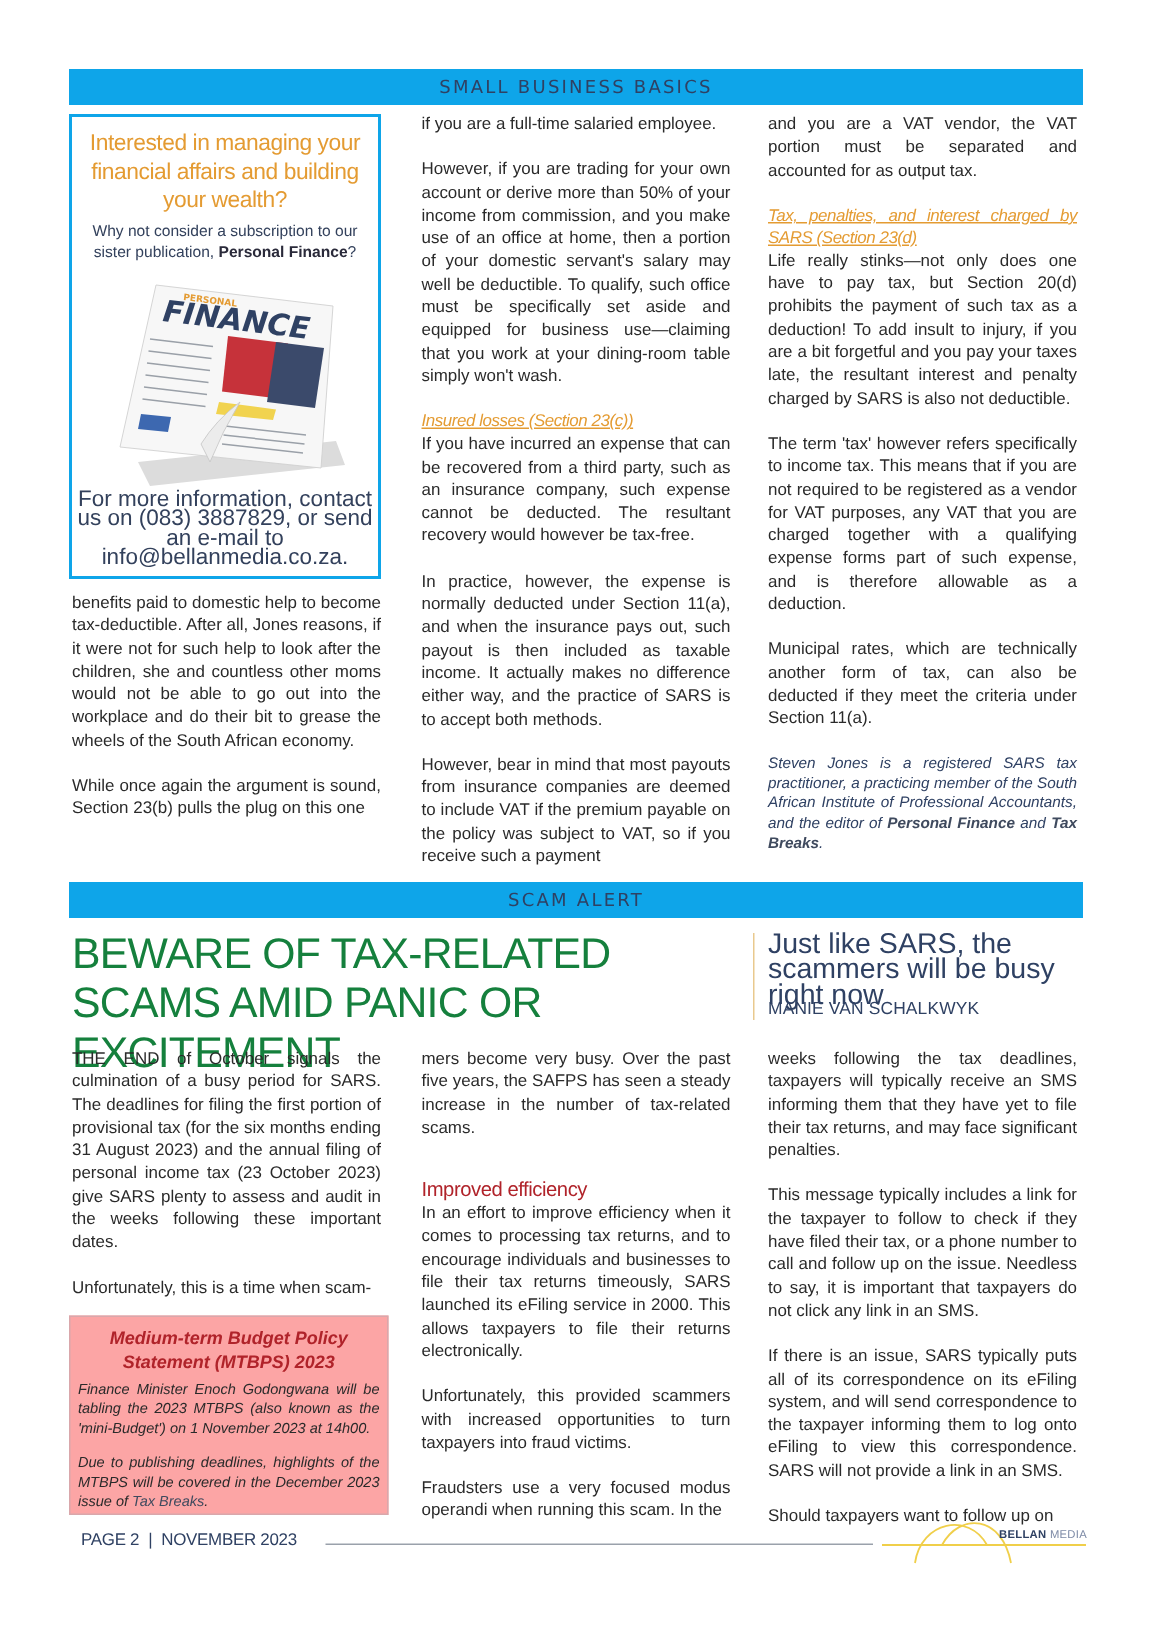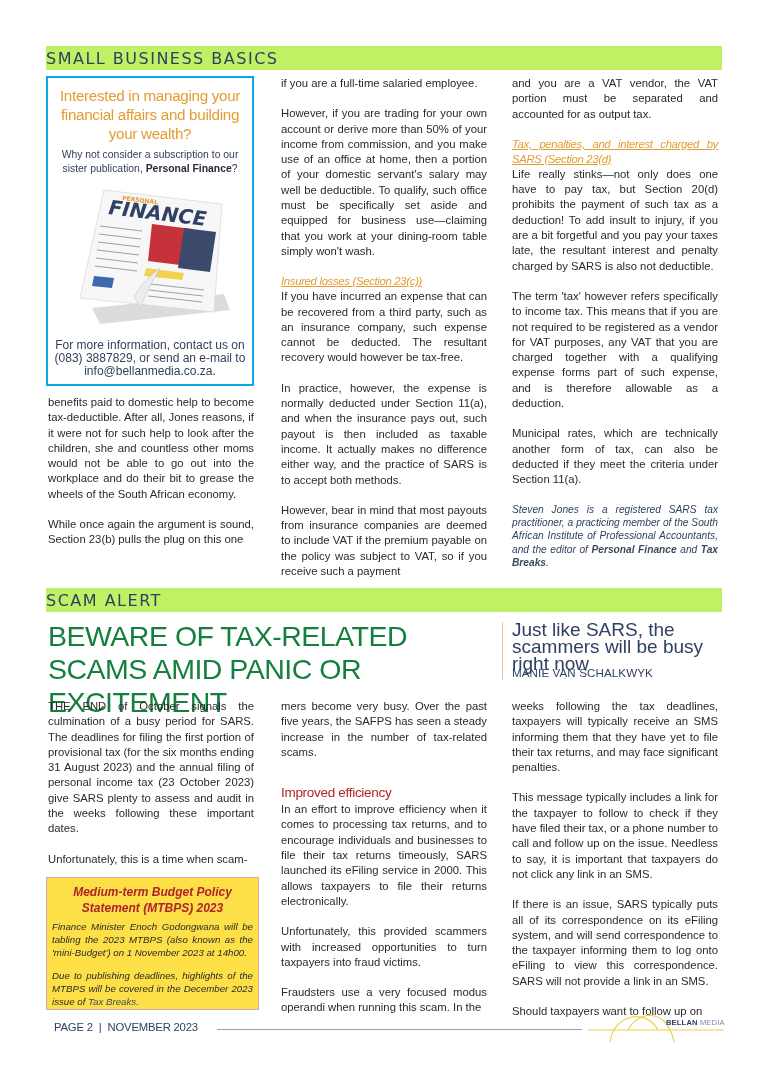--- a/index.html
+++ b/index.html
@@ -1,60 +1,60 @@
 <!DOCTYPE html>
 <html><head>
 <meta charset="utf-8">
 <style>
   * { box-sizing: border-box; margin: 0; padding: 0; }
   html, body { width: 768px; height: 1085px; background: #ffffff; }
   body { position: relative; font-family: "Liberation Sans", sans-serif; color: #222; overflow: hidden; }
 
   .banner {
     position: absolute; left: 46px; width: 676px; height: 24px;
-    background: #bef264; color: #2f4163;
-    font-family: "DejaVu Sans", sans-serif; font-size: 16px; letter-spacing: 1.5px;
-    display: flex; align-items: center; 
+    background: #0ea5e9; color: #2f4163;
+    font-family: "DejaVu Sans", sans-serif; font-size: 12px; letter-spacing: 1.5px;
+    display: flex; align-items: center; justify-content: center;
   }
   #banner-top { top: 46px; }
   #banner-scam { top: 588px; }
 
   .col { position: absolute; width: 206px; font-size: 11.3px; line-height: 15.3px; color: #2a2a2a; }
   .col p { text-align: justify; margin-bottom: 15px; hyphens: auto; }
   .col p:last-child { margin-bottom: 0; }
 
   .subhead-orange { color: #e49b32; font-style: italic; font-size: 11.3px; line-height: 15px; letter-spacing: -0.3px; text-decoration: underline; }
   .subhead-red { color: #b0232a; font-size: 13.5px; line-height: 17px; margin-bottom: 1px; letter-spacing: -0.3px; }
 
   
   .promo {
     position: absolute; left: 46px; top: 76px; width: 208px; height: 310px;
     border: 2px solid #0ea5e9; background: #fff;
     text-align: center; padding: 6px 10px;
   }
   .promo-title { color: #e49b32; font-size: 15.2px; line-height: 19px; letter-spacing: -0.3px; margin-top: 2px; }
   .promo-sub { color: #33415c; font-size: 10.4px; line-height: 14px; margin-top: 5px; }
   .promo-sub b { font-weight: bold; color: #2a2a3a; }
-  .promo-contact { position: absolute; bottom: 6px; left: 0; right: 0; color: #33415c; font-size: 12px; line-height: 13px; }
+  .promo-contact { position: absolute; bottom: 6px; left: 0; right: 0; color: #33415c; font-size: 15px; line-height: 13px; }
 
   .magazine { position: absolute; left: 26px; top: 106px; width: 156px; height: 142px; }
 
   
   .scam-title {
     position: absolute; left: 48px; top: 620px; width: 450px;
     color: #15803d; font-size: 28.5px; line-height: 33px; letter-spacing: -0.5px;
   }
   .scam-divider { position: absolute; left: 502px; top: 622px; width: 1px; height: 58px; background: #e9c98e; }
   .scam-deck { position: absolute; left: 512px; top: 621px; width: 210px; color: #2f4163; font-size: 19px; line-height: 17px; }
   .scam-author { position: absolute; left: 512px; top: 666px; color: #2f4163; font-size: 11.6px; letter-spacing: 0.1px; }
 
   
   .mtbps {
     position: absolute; left: 46px; top: 877px; width: 213px; height: 133px;
-    background: #fde047; border: 1px solid #d9a7ab; padding: 6px 5px;
+    background: #fca5a5; border: 1px solid #d9a7ab; padding: 6px 5px;
   }
   .mtbps-title { color: #b0232a; font-style: italic; font-weight: bold; font-size: 12px; line-height: 16px; text-align: center; margin-bottom: 4px; }
   .mtbps p { font-style: italic; font-size: 9.7px; line-height: 13.2px; color: #2a2a2a; text-align: justify; margin-bottom: 9px; }
 
   
   .bio { color: #2f4163; font-style: italic; font-size: 10.2px; line-height: 13.4px; text-align: justify; }
   .bio b { font-weight: bold; color: #3f4a5e; }
 
   
   .footer { position: absolute; left: 54px; top: 1021px; font-size: 11.3px; color: #2f4163; display: flex; align-items: center; gap: 6px; letter-spacing: -0.2px; }

